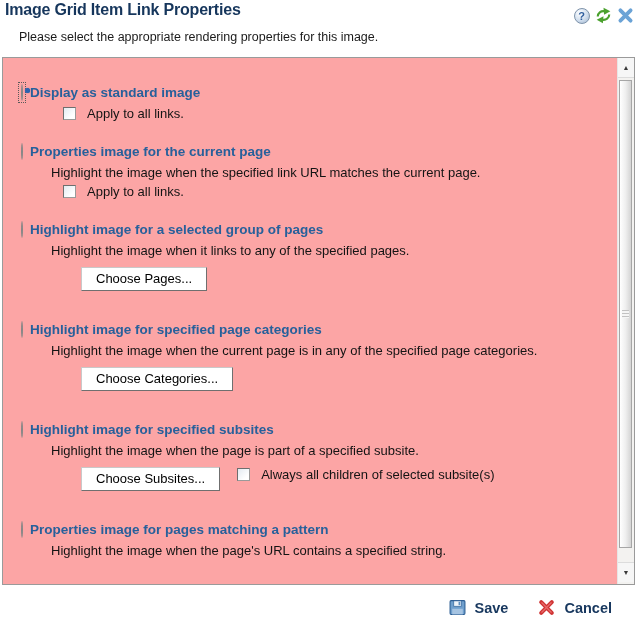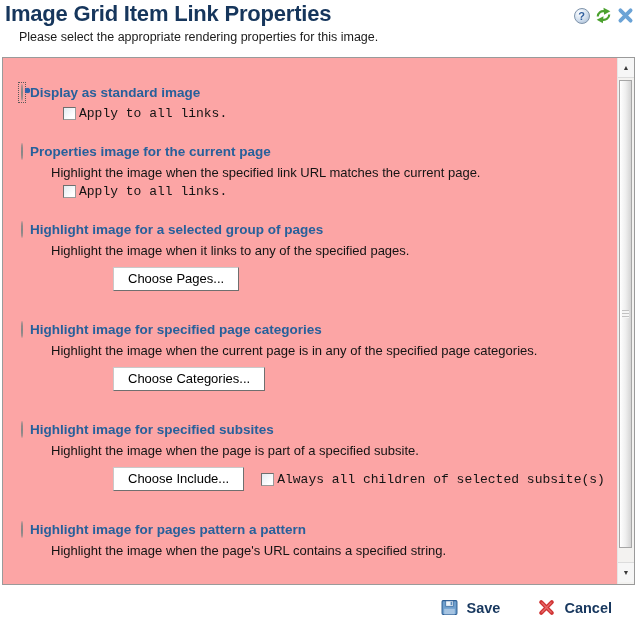--- a/index.html
+++ b/index.html
@@ -7,21 +7,21 @@
   body {
     position:relative;
     background:#ffffff;
     font-family:"Liberation Sans", sans-serif;
     overflow:hidden;
   }
 
   
   .page-title {
     position:absolute; left:5px; top:1px;
-    font-size:22px; font-weight:bold; color:#16365C;
+    font-size:16px; font-weight:bold; color:#16365C;
     letter-spacing:-0.2px;
   }
   .page-subtitle {
     position:absolute; left:19px; top:30px;
     font-size:12.5px; color:#1b1b1b;
   }
   .header-icons {
     position:absolute; top:7px; right:3px;
     display:flex; gap:5px; align-items:center;
   }
@@ -57,27 +57,27 @@
   }
   .radio.checked::after {
     content:""; position:absolute; left:3px; top:3px; width:5px; height:5px;
     border-radius:50%; background:#2d62ae; box-shadow:0 0 1px #2d62ae;
   }
   .option-label {
     color:#27609B; font-weight:bold; font-size:13.5px; line-height:15px;
     cursor:pointer;
   }
   .option-desc { margin:4px 0 0 30px; line-height:15px; }
-  .check-row { display:flex; align-items:center; gap:3px; margin:4px 0 0 42px;font-family:Liberation Mono, monospace; }
+  .check-row { display:flex; align-items:center; gap:11px; margin:4px 0 0 42px; }
   .checkbox {
     width:13px; height:13px; flex:none; cursor:pointer;
     border:1px solid #9a9a9a; border-top-color:#6e6e6e; border-left-color:#6e6e6e;
     background:linear-gradient(135deg,#e3eaf1,#ffffff 75%);
   }
-  .button-row { margin:9px 0 0 92px; display:flex; align-items:center; gap:17px; }
+  .button-row { margin:9px 0 0 60px; display:flex; align-items:flex-start; gap:17px; }
   .push-btn {
     font-family:"Liberation Sans", sans-serif; font-size:13px; color:#000;
     background:#ffffff;
     border:1px solid; border-color:#c9c9c9 #6f6f6f #6f6f6f #c9c9c9;
     padding:3px 14px 4px; cursor:pointer; white-space:nowrap;
   }
 
   
   .scrollbar {
     position:absolute; top:0; right:0; width:17px; height:100%;
@@ -96,21 +96,21 @@
     border:1px solid #a6a6a6;
   }
   .sb-grip {
     position:absolute; left:2px; right:2px; top:50%; height:8px; margin-top:-4px;
     background:repeating-linear-gradient(#c2c2c2 0 1px, #f5f5f5 1px 3px);
   }
 
   
   .footer {
     position:absolute; right:25px; bottom:4px;
-    display:flex; align-items:flex-end; gap:38px;
+    display:flex; align-items:flex-end; gap:30px;
   }
   .footer-btn {
     display:flex; align-items:center; gap:9px;
     font-size:14.5px; font-weight:bold; color:#17375E; cursor:pointer;
   }
   .ficon { width:17px; height:17px; display:block; }
 </style>
 </head>
 <body>
 
@@ -194,34 +194,34 @@
 
     <div class="option gap-lg">
       <div class="option-head">
         <span class="focus-ring">
           <span class="radio"></span>
         </span>
         <span class="option-label">Highlight image for specified subsites</span>
       </div>
       <div class="option-desc">Highlight the image when the page is part of a specified subsite.</div>
       <div class="button-row">
-        <button class="push-btn">Choose Include...</button>
+        <button class="push-btn">Choose Subsites...</button>
         <span class="check-row" style="margin:0;">
           <span class="checkbox"></span>
           <span>Always all children of selected subsite(s)</span>
         </span>
       </div>
     </div>
 
     <div class="option">
       <div class="option-head">
         <span class="focus-ring">
           <span class="radio"></span>
         </span>
-        <span class="option-label">Highlight image for pages pattern a pattern</span>
+        <span class="option-label">Properties image for pages matching a pattern</span>
       </div>
       <div class="option-desc">Highlight the image when the page's URL contains a specified string.</div>
 
     </div>
 
   </div>
 
   <div class="scrollbar">
     <div class="sb-btn up">▲</div>
     <div class="sb-thumb">

